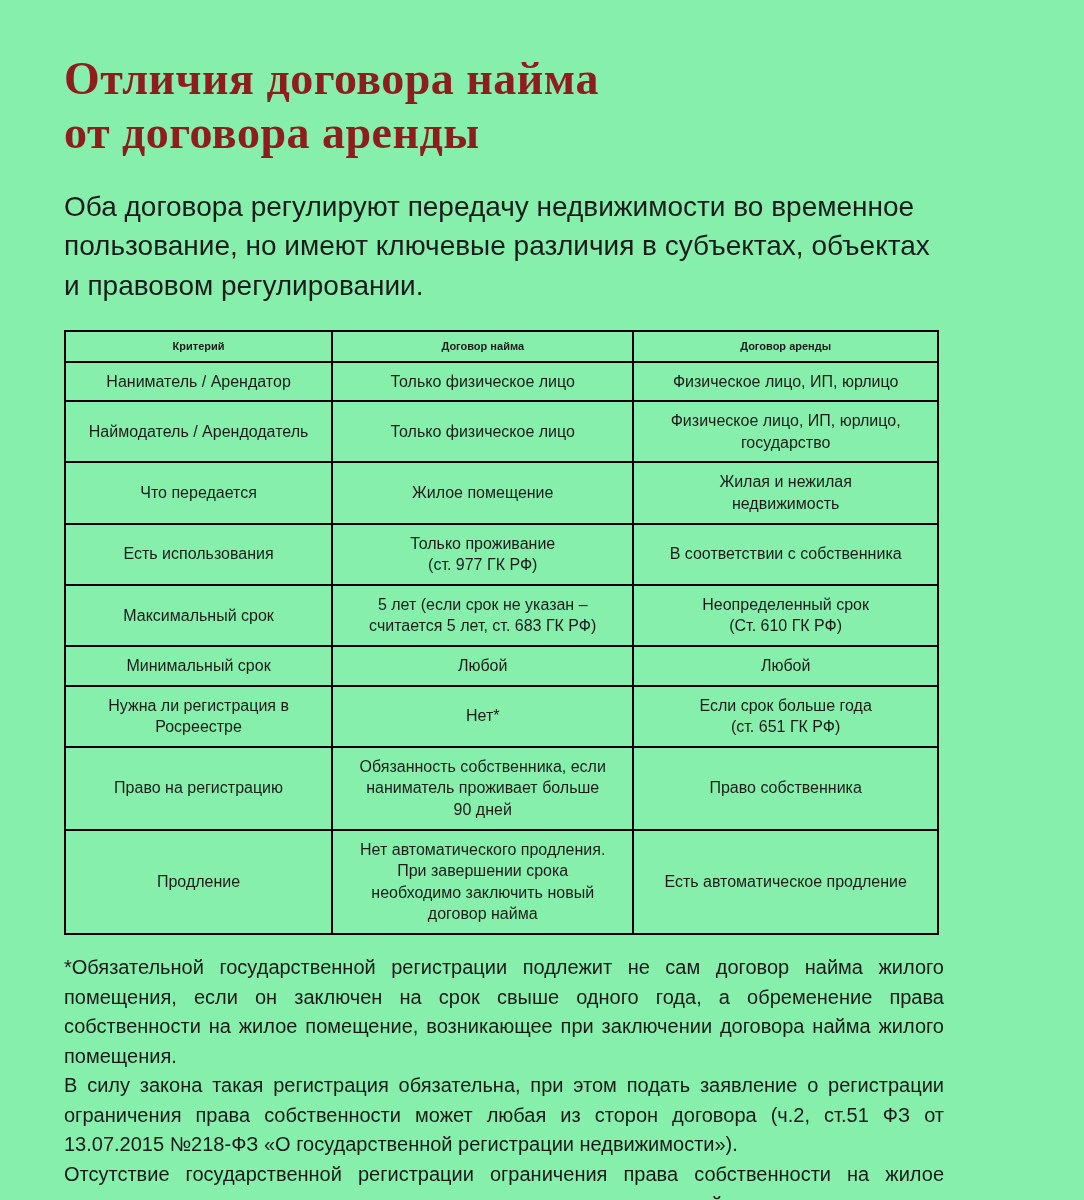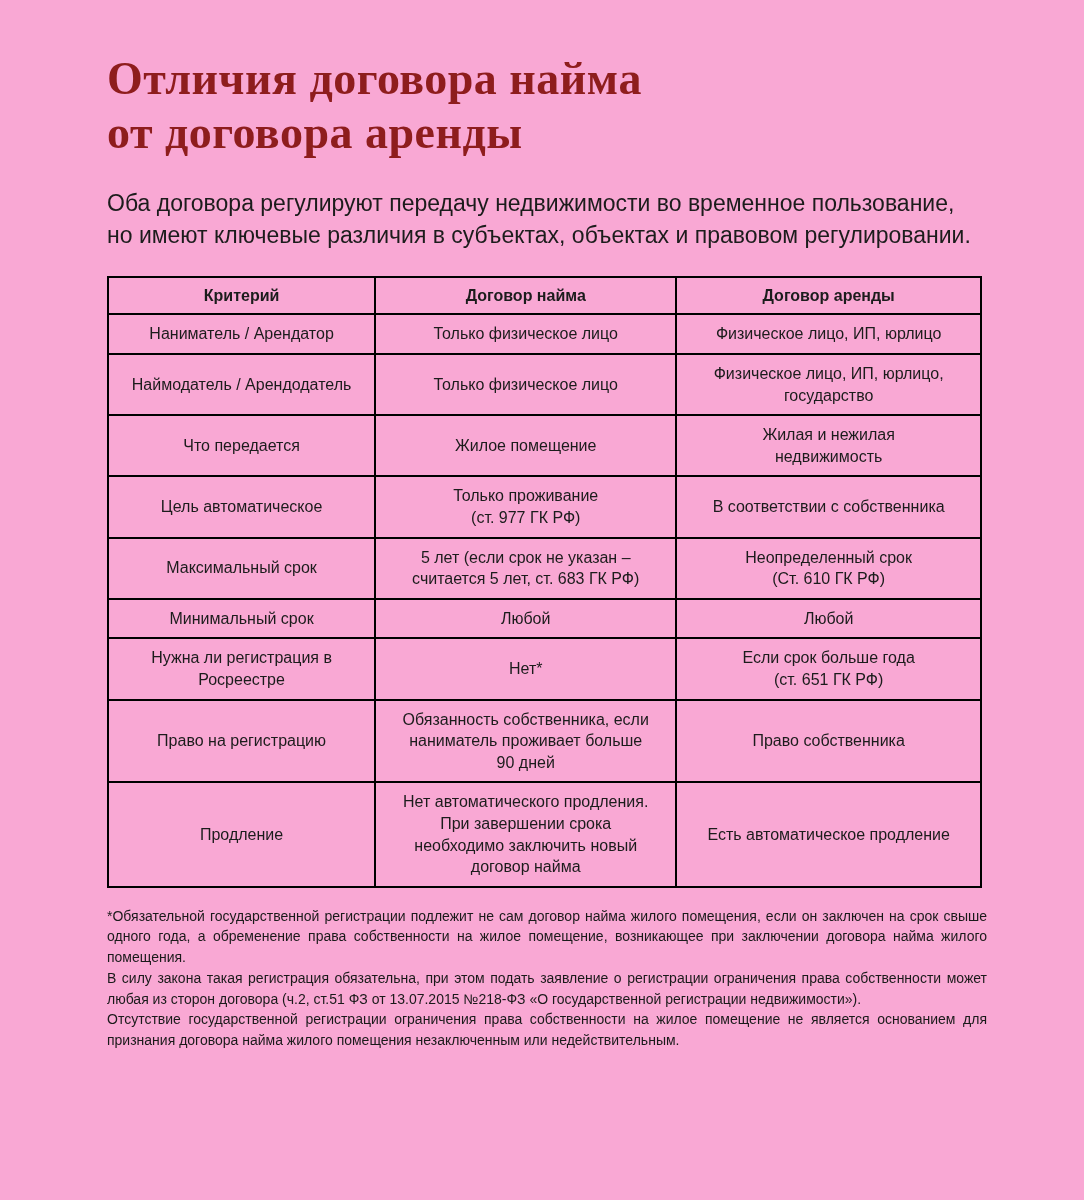--- a/index.html
+++ b/index.html
@@ -4,36 +4,36 @@
 <style>
   * { margin: 0; padding: 0; box-sizing: border-box; }
   html, body {
     background: #ffffff;
     font-family: "Liberation Sans", sans-serif;
     color: #1c1c1c;
   }
   .page {
     width: 1084px;
     height: 1200px;
-    background: #f9a8d4;
-    padding: 52px 100px 30px 107px;
+    background: #86efac;
+    padding: 52px 100px 30px 64px;
     overflow: hidden;
   }
   h1.doc-title {
     font-family: "Liberation Serif", "DejaVu Serif", serif;
     font-weight: 800;
     font-size: 46px;
     line-height: 1.18;
     color: #8e1d1d;
     letter-spacing: 0.5px;
     white-space: pre-line;
     margin-bottom: 26px;
   }
   p.intro {
-    font-size: 23px;
+    font-size: 28px;
     line-height: 1.42;
     color: #1c1c1c;
     margin-bottom: 24px;
     max-width: 880px;
   }
   table.compare {
     width: 875px;
     border-collapse: collapse;
     table-layout: fixed;
   }
@@ -45,29 +45,29 @@
     border: 2px solid #000000;
     text-align: center;
     vertical-align: middle;
     padding: 8px 10px;
     font-size: 16px;
     line-height: 1.35;
     white-space: pre-line;
   }
   table.compare th {
     font-weight: 700;
-    font-size: 16px;
+    font-size: 11px;
     padding: 7px 10px;
   }
   .footnote {
     margin-top: 18px;
     width: 880px;
   }
   .footnote p {
-    font-size: 14px;
+    font-size: 20px;
     line-height: 1.48;
     text-align: justify;
     color: #1a1a1a;
   }
 </style>
 </head>
 <body>
 
 <div class="page">
 
@@ -101,21 +101,21 @@
           <td>Физическое лицо, ИП, юрлицо,
 государство</td>
         </tr>
         <tr>
           <td>Что передается</td>
           <td>Жилое помещение</td>
           <td>Жилая и нежилая
 недвижимость</td>
         </tr>
         <tr>
-          <td>Цель автоматическое</td>
+          <td>Есть использования</td>
           <td>Только проживание
 (ст. 977 ГК РФ)</td>
           <td>В соответствии с собственника</td>
         </tr>
         <tr>
           <td>Максимальный срок</td>
           <td>5 лет (если срок не указан –
 считается 5 лет, ст. 683 ГК РФ)</td>
           <td>Неопределенный срок
 (Ст. 610 ГК РФ)</td>

